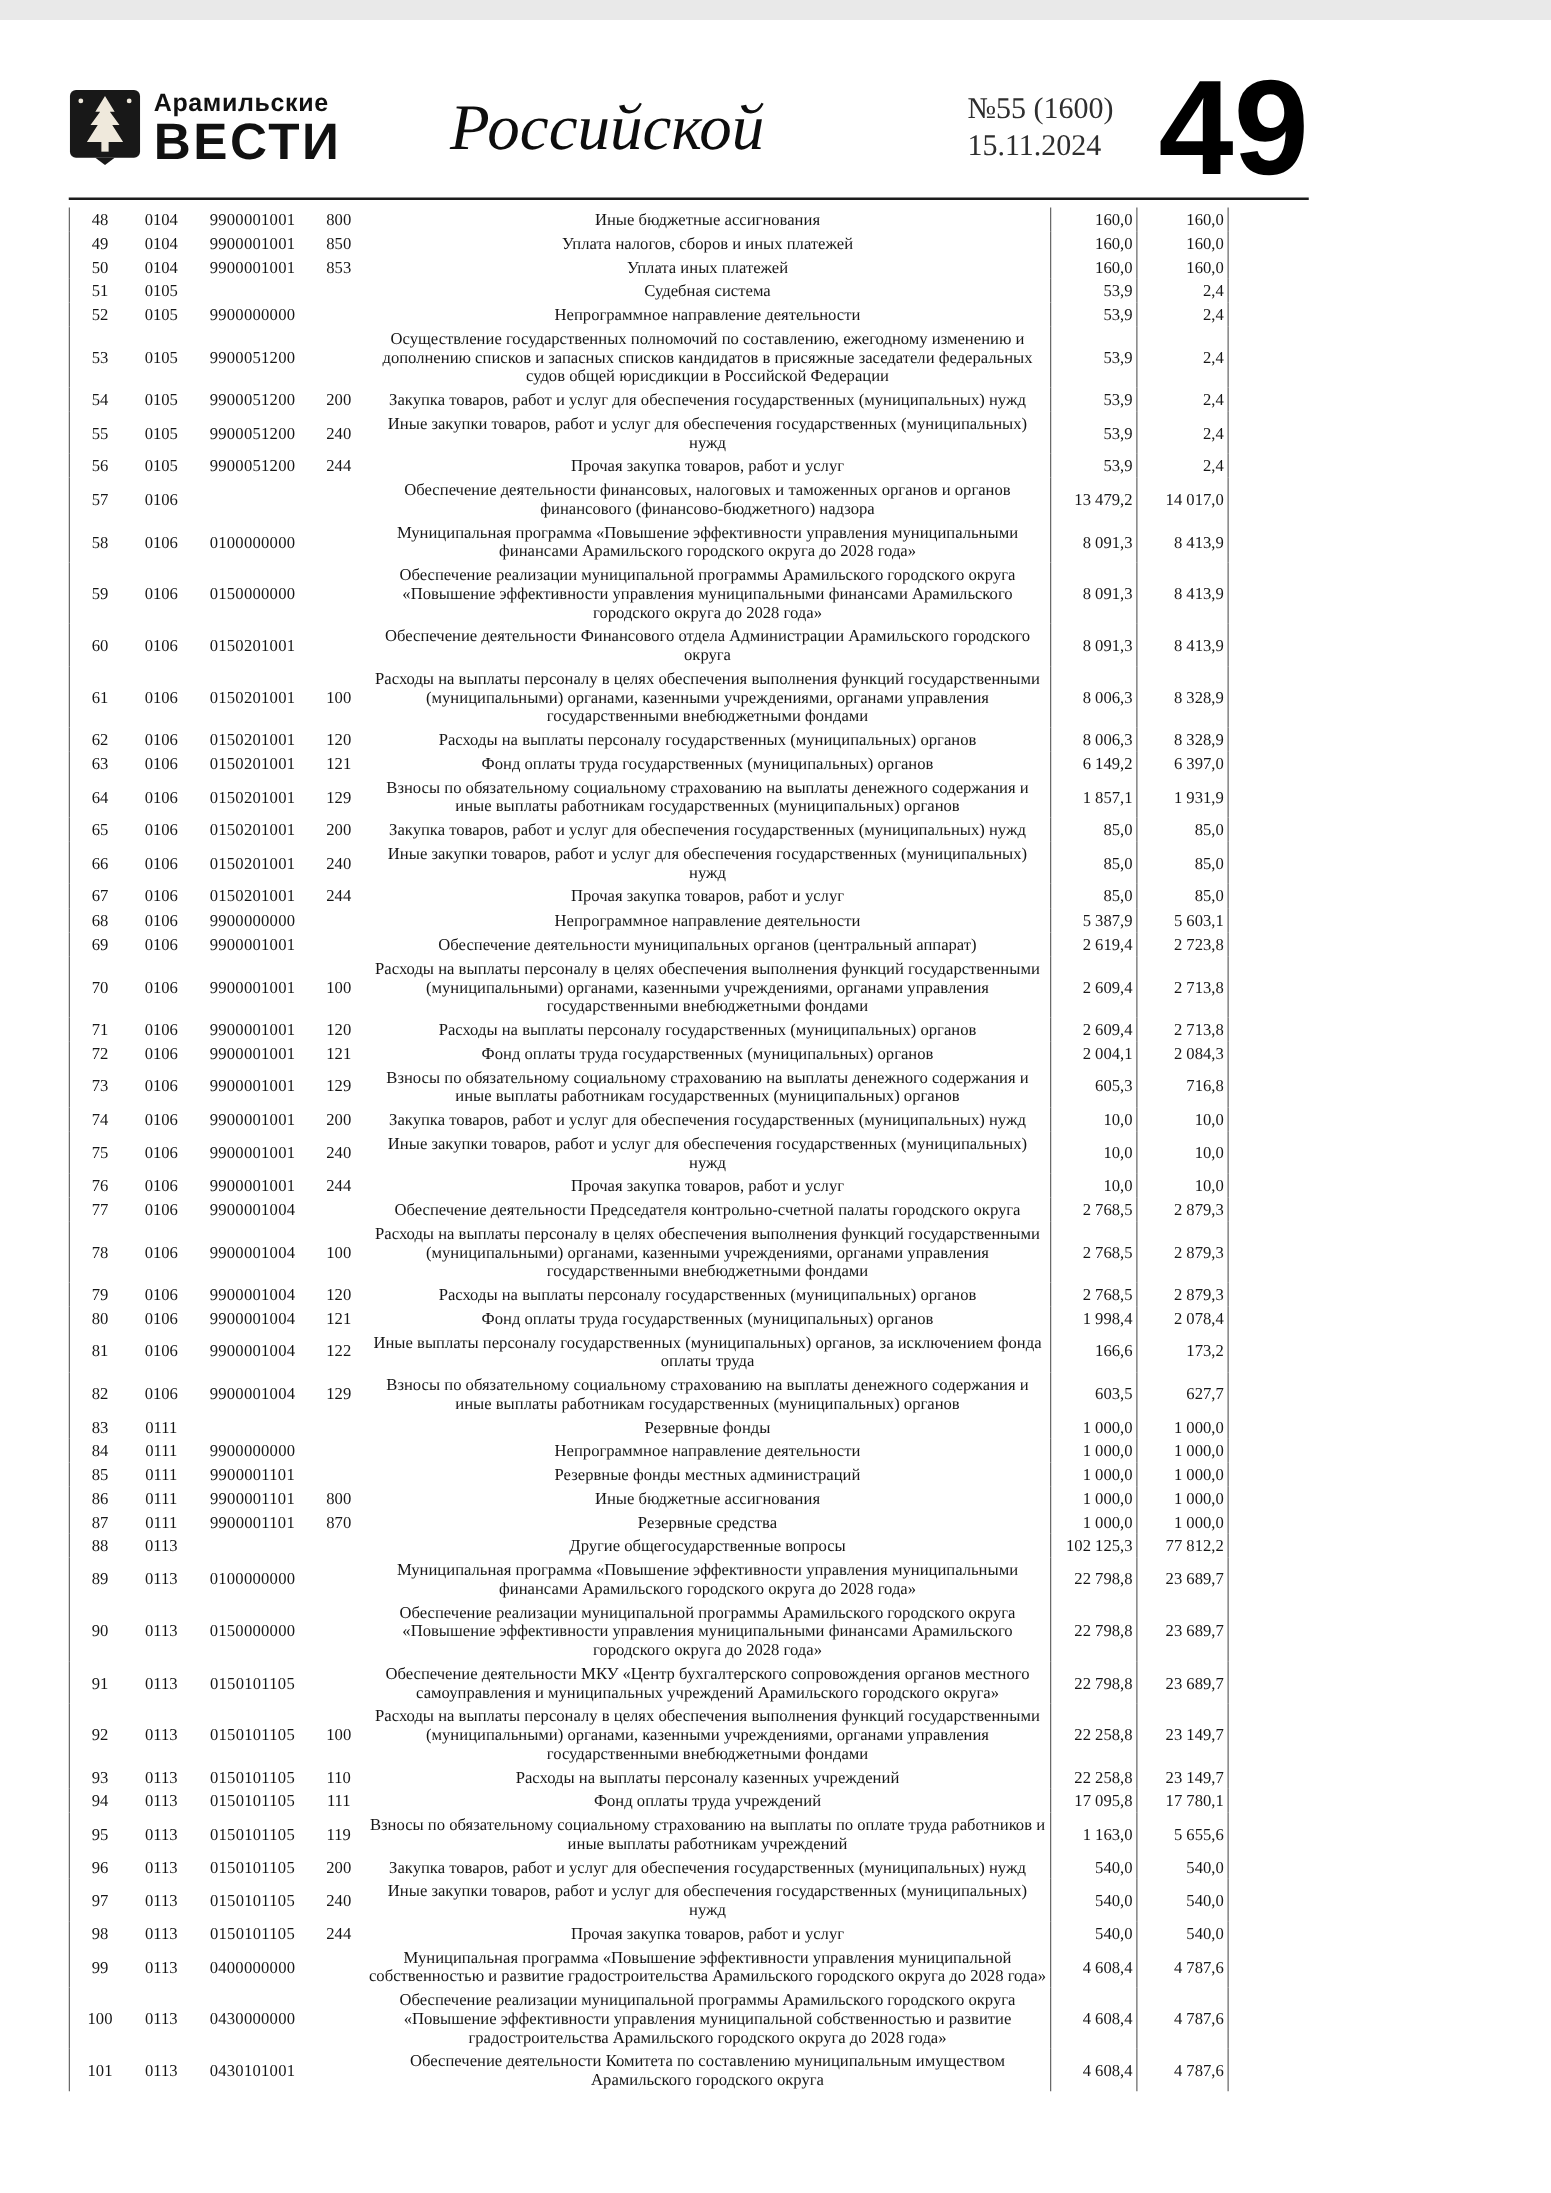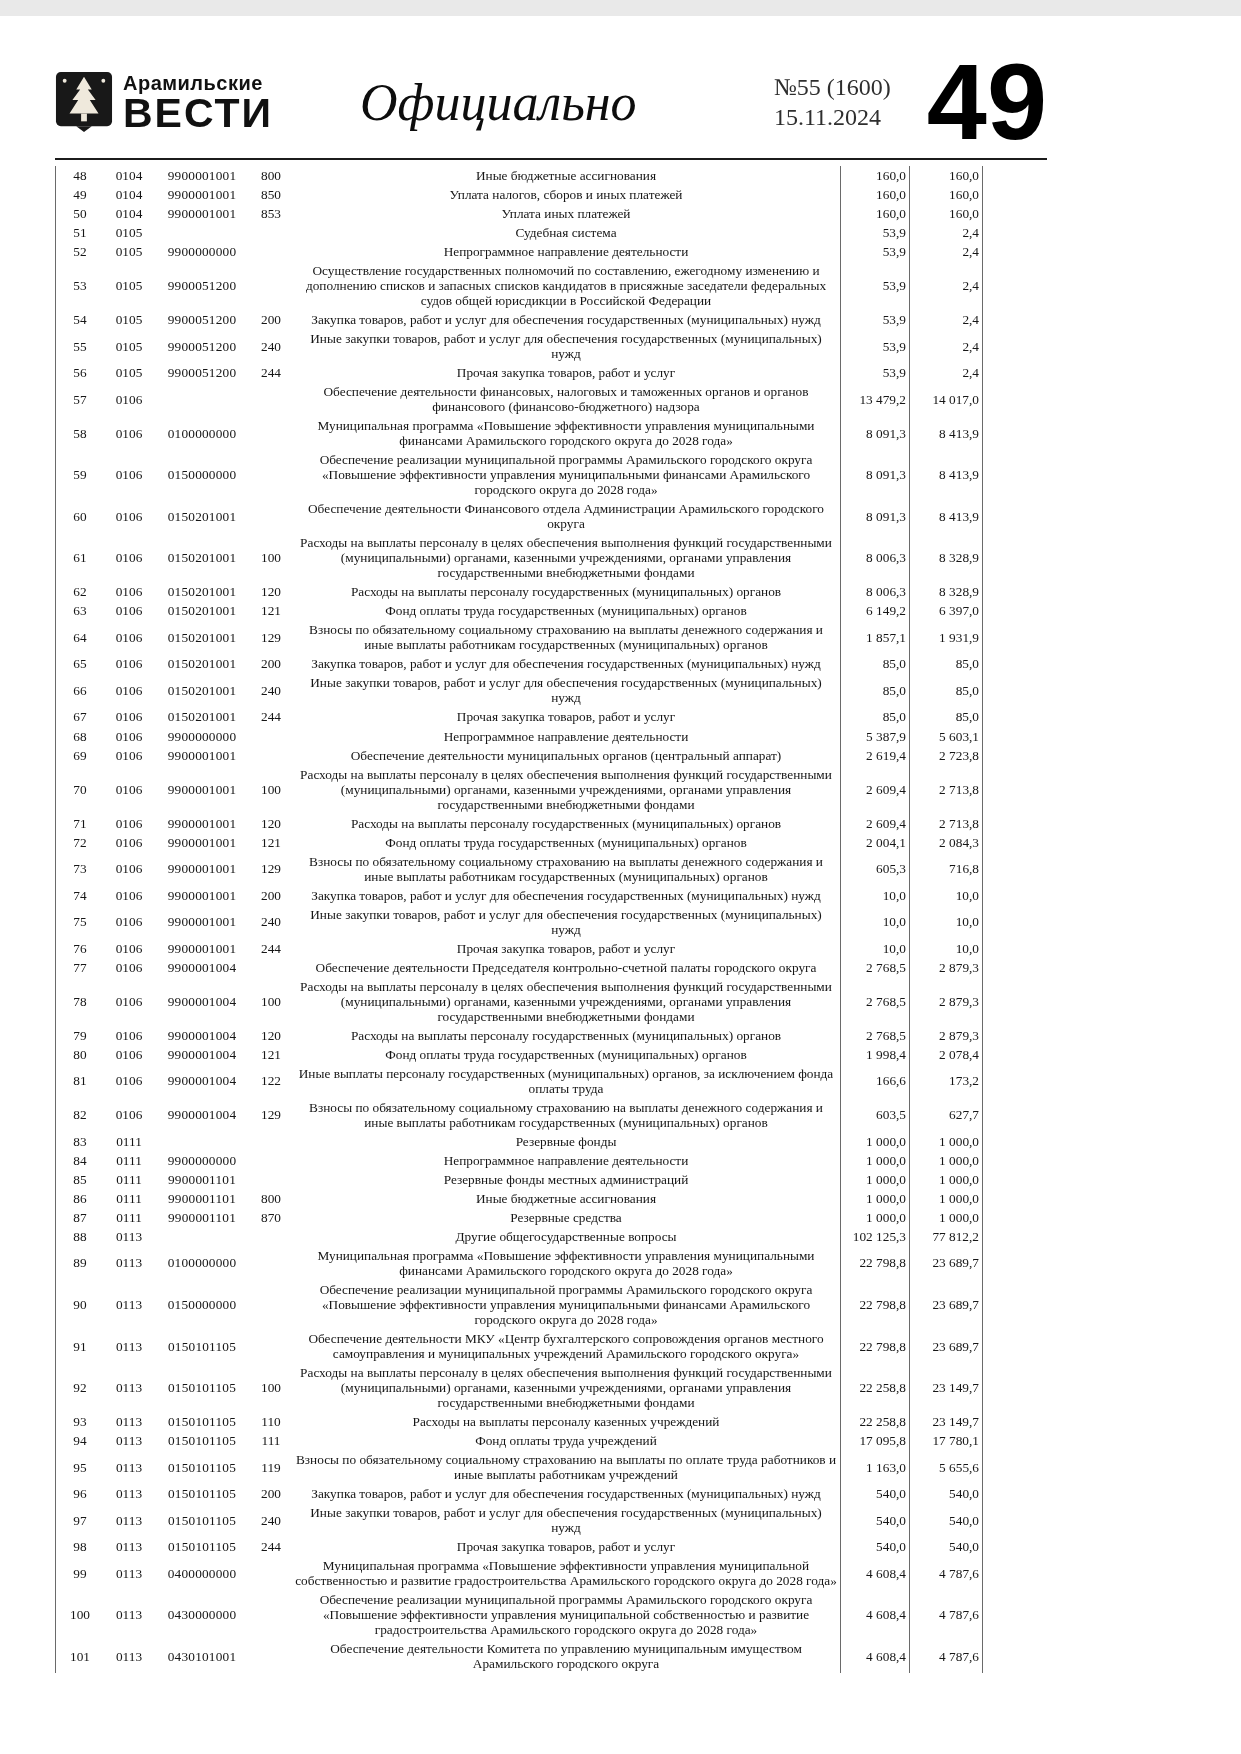--- a/index.html
+++ b/index.html
@@ -53,21 +53,21 @@
             <circle cx="10" cy="10" r="2" fill="#efe9dc"></circle>
             <circle cx="50" cy="10" r="2" fill="#efe9dc"></circle>
             <path d="M22 57 L30 63 L38 57 Z" fill="#181818"></path>
           </svg>
         </span>
         <span class="brand-text">
           <span class="brand-top">Арамильские</span>
           <span class="brand-bottom">ВЕСТИ</span>
         </span>
       </div>
-      <div class="section-title">Официально</div>
+      <div class="section-title">Российской</div>
       <div class="issue-info">
         <div>№55 (1600)</div>
         <div>15.11.2024</div>
       </div>
       <div class="page-number">49</div>
     </header>
 
     <div class="rule"></div>
 
     <table class="budget">
@@ -600,21 +600,21 @@
     <td class="c-name">Обеспечение реализации муниципальной программы Арамильского городского округа «Повышение эффективности управления муниципальной собственностью и развитие градостроительства Арамильского городского округа до 2028 года»</td>
     <td class="c-a1">4 608,4</td>
     <td class="c-a2">4 787,6</td>
   </tr>
 
   <tr>
     <td class="c-n">101</td>
     <td class="c-sec">0113</td>
     <td class="c-art">0430101001</td>
     <td class="c-vid"></td>
-    <td class="c-name">Обеспечение деятельности Комитета по управлению муниципальным имуществом Арамильского городского округа</td>
+    <td class="c-name">Обеспечение деятельности Комитета по составлению муниципальным имуществом Арамильского городского округа</td>
     <td class="c-a1">4 608,4</td>
     <td class="c-a2">4 787,6</td>
   </tr>
 </tbody>
     </table>
 
   </div>
 </div>
 
 </body></html>

